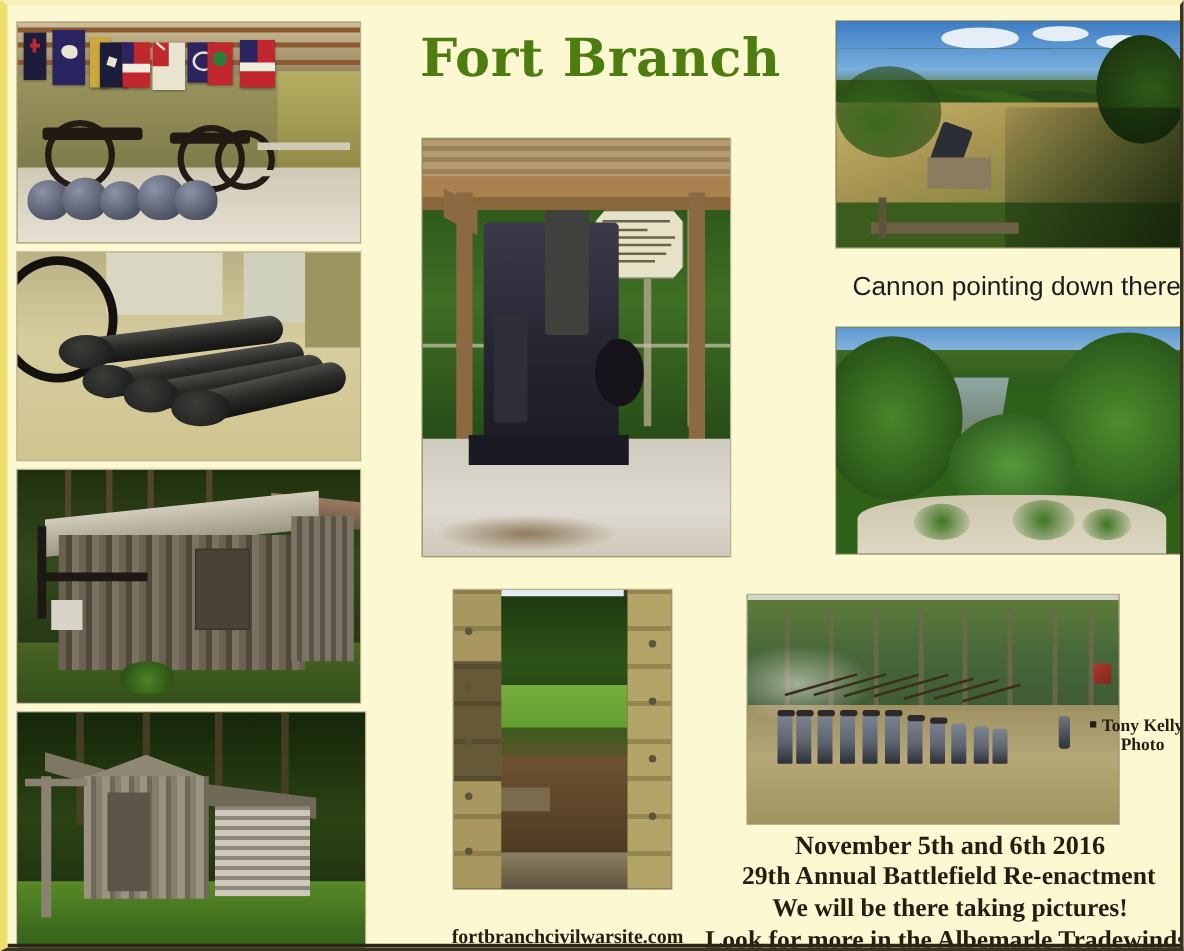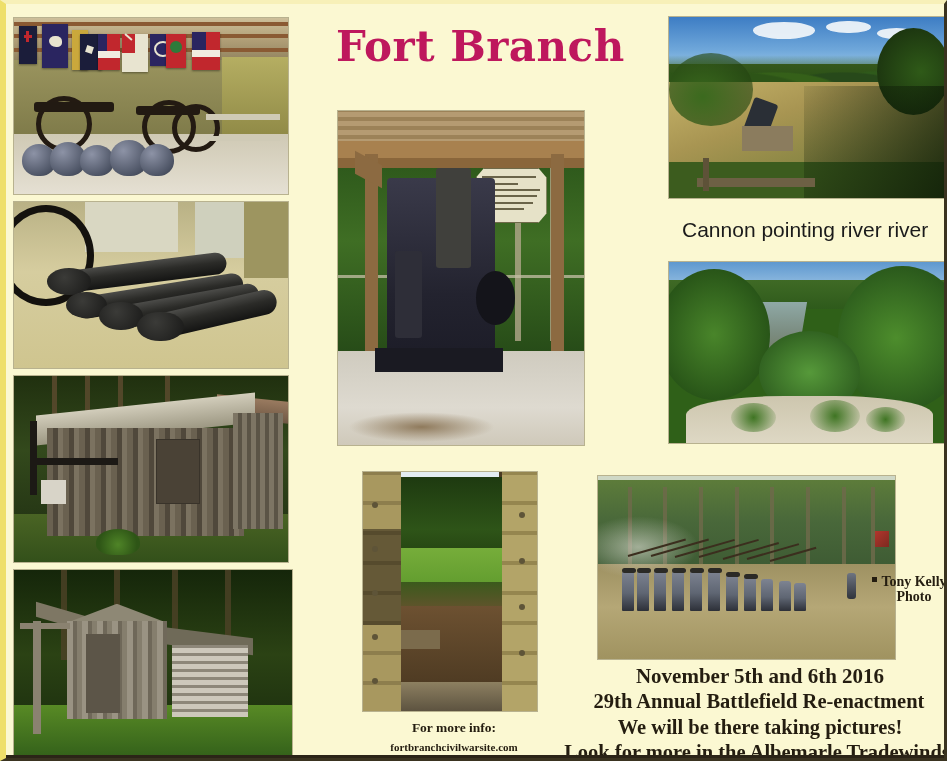--- a/index.html
+++ b/index.html
@@ -28,21 +28,21 @@
     background:#6d7a52;
     box-shadow:0 0 0 1px rgba(60,50,20,.35);
   }
   .photo .sky{position:absolute;left:0;right:0;top:0;}
 
   
   .title{
     position:absolute;
     font-family:"DejaVu Serif", serif;
     font-weight:bold;
-    color:#be185d;
+    color:#4d7c0f;
     letter-spacing:.5px;
     white-space:nowrap;
   }
   .subtitle{
     position:absolute;
     font-family:"Liberation Serif", serif;
     font-weight:bold;
     color:#241d10;
     white-space:nowrap;
   }
@@ -424,21 +424,21 @@
     <div class="bank"></div>
     <div class="bushL"></div>
     <div class="bushR"></div>
     <div class="shadow"></div>
     <div class="tube"></div>
     <div class="carriage"></div>
     <div class="platform"></div>
     <div class="stake"></div>
   </div>
 
-  <div class="caption-sans" style="left:676px;top:214px;font-size:21px;">Cannon pointing river river</div>
+  <div class="caption-sans" style="left:676px;top:214px;font-size:21px;">Cannon pointing down there</div>
 
   <div class="photo" id="p7">
     <div class="sky"></div>
     <div class="far"></div>
     <div class="water"></div>
     <div class="bushL"></div>
     <div class="bushR"></div>
     <div class="bushC"></div>
     <div class="sand"></div>
     <div class="shrub" style="left:22%;width:16%;height:16%"></div>
@@ -490,22 +490,21 @@
     <div class="lone"></div>
     <div class="flagred"></div>
   </div>
 
   <div class="serif-small" style="left:872px;top:570px;width:72px;font-size:14px;line-height:15px;">
     <span style="position:absolute;left:-6px;top:3px;width:5px;height:5px;background:#241d10;"></span>
     <div>Tony Kelly</div>
     <div>Photo</div>
   </div>
 
-  <div class="serif-small" style="left:355px;top:716px;width:186px;font-size:13.5px;">For more info:</div>
-  <div class="serif-small" style="left:349px;top:737px;width:198px;font-size:11px;">fortbranchcivilwarsite.com</div>
+  <div class="serif-small" style="left:349px;top:737px;width:198px;font-size:16px;">fortbranchcivilwarsite.com</div>
 
   <div class="serif-bold" style="left:565px;top:660px;width:378px;font-size:21px;">November 5th and 6th 2016</div>
   <div class="serif-bold" style="left:560px;top:686px;width:386px;font-size:20.5px;">29th Annual Battlefield Re-enactment</div>
   <div class="serif-bold" style="left:565px;top:712px;width:378px;font-size:20.5px;">We will be there taking pictures!</div>
   <div class="serif-bold underlined" style="left:556px;top:737px;width:390px;font-size:20.5px;">Look for more in the Albemarle Tradewinds</div>
 
   <div id="bottomrule"></div>
 </div>
 
 </body></html>

